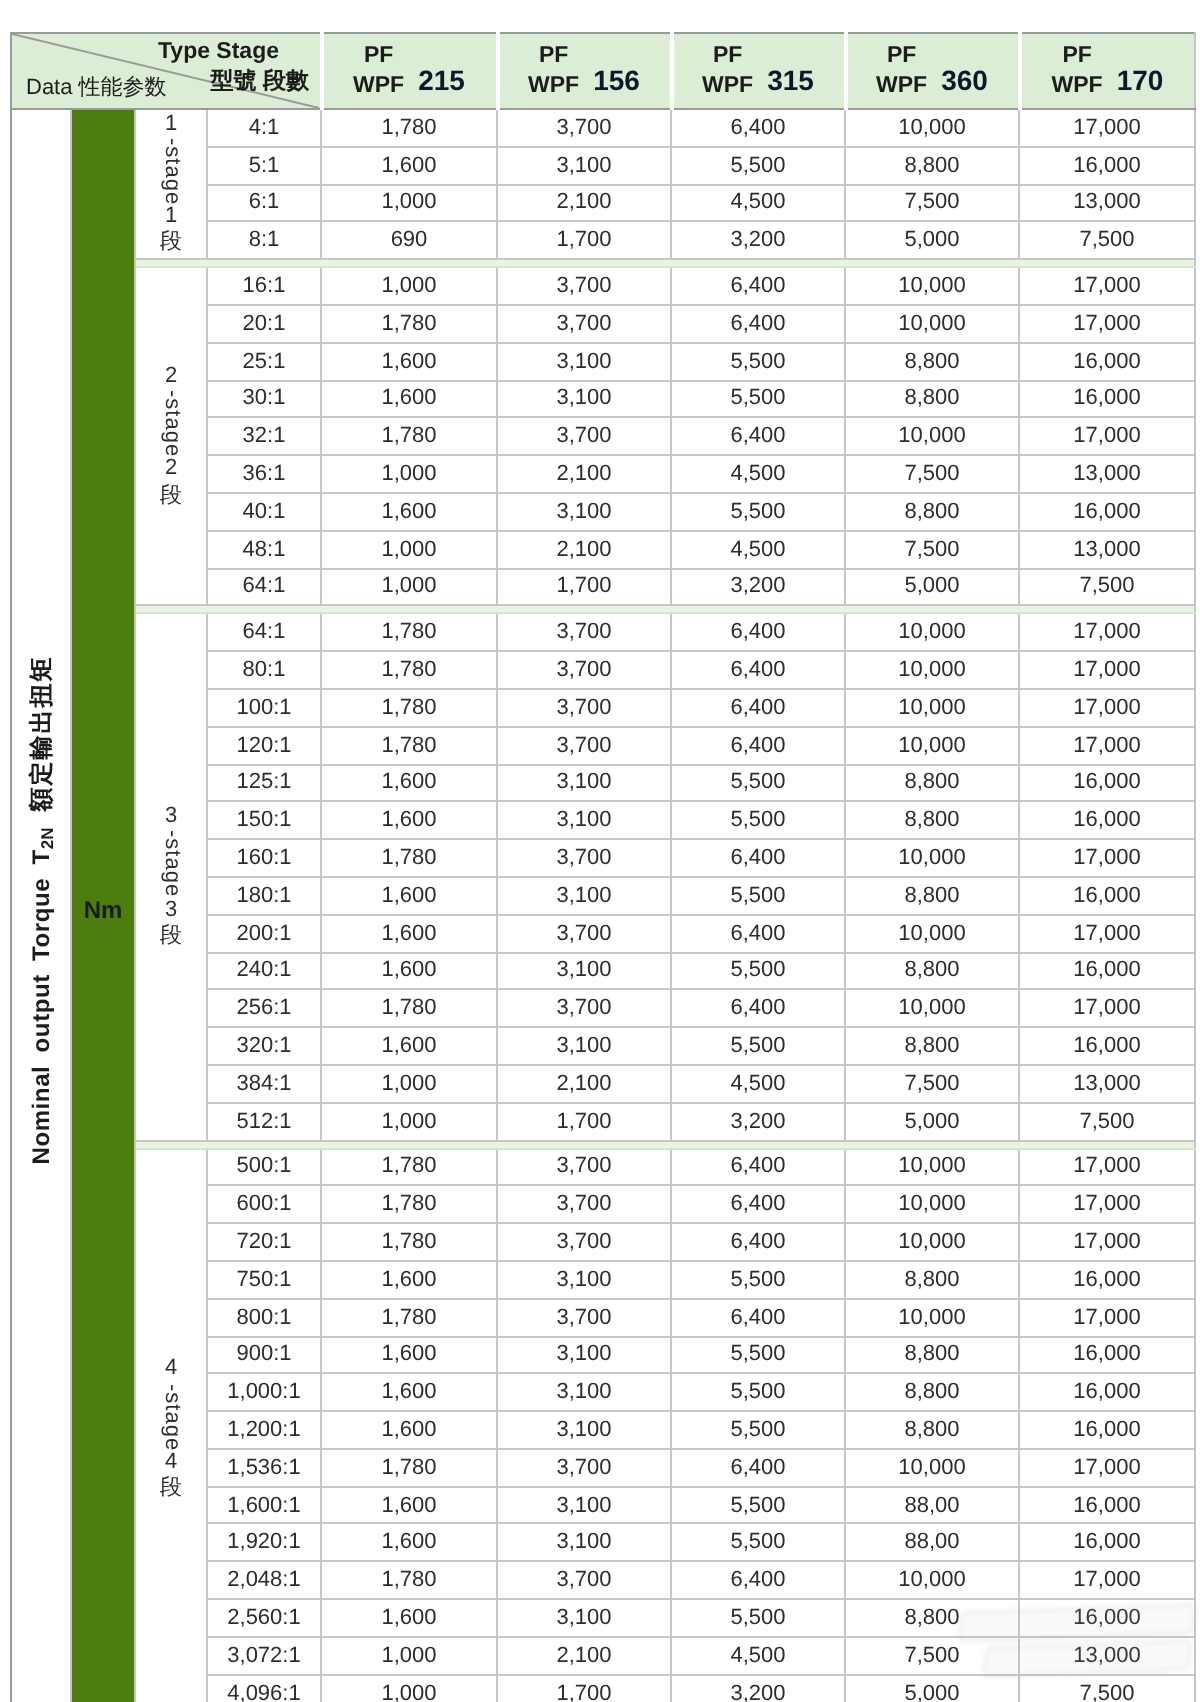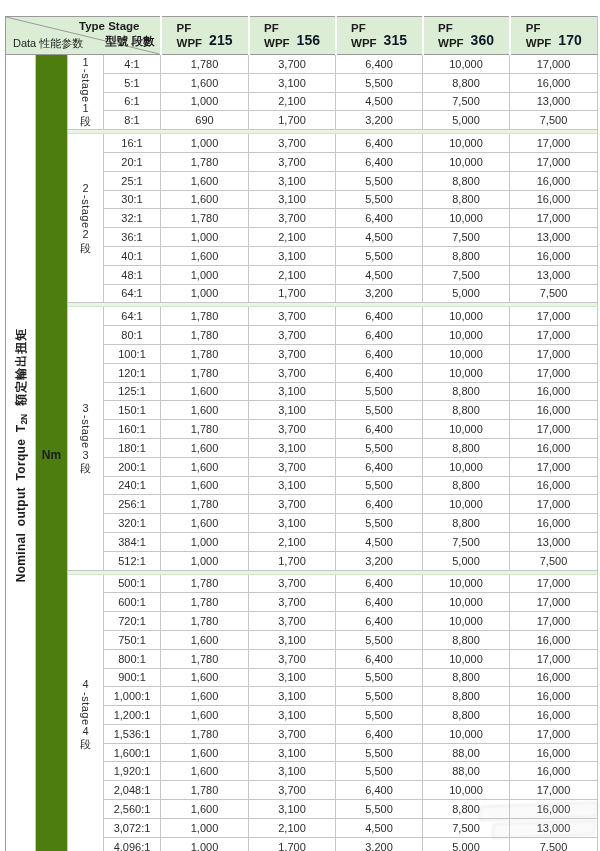--- a/index.html
+++ b/index.html
@@ -33,21 +33,21 @@
     text-align: right; font-weight: bold; font-size: 11.5px;
     color: #1c1c1c; line-height: 1.3;
   }
   .corner-top .ct1 { margin-right: 15px; }
   .corner-bottom {
     position: absolute; bottom: 3px; left: 7px;
     font-weight: normal; font-size: 11px; color: #1c1c1c;
   }
   td.pf-cell { border-left: 2px solid #ffffff; vertical-align: middle; }
   .pf-inner { display: flex; justify-content: center; align-items: center; gap: 7px; }
-  .pf-stack { font-weight: bold; font-size: 11.5px; line-height: 1.25; color: #1c1c1c; }
+  .pf-stack { font-weight: bold; font-size: 11.5px; line-height: 1.25; text-align: center; color: #1c1c1c; }
   .pf-size { font-weight: bold; font-size: 14px; color: #0f172a; margin-top: 9px; }
 
   
   tr.data-row { height: 18.8px; }
   td.ratio-cell, td.value-cell {
     text-align: center; vertical-align: middle;
     font-size: 11px; color: #2d2d2d;
   }
   td.torque-cell { position: relative; background: #fff; border-left: 1px solid #9a9a9a; }
   .torque-label {

